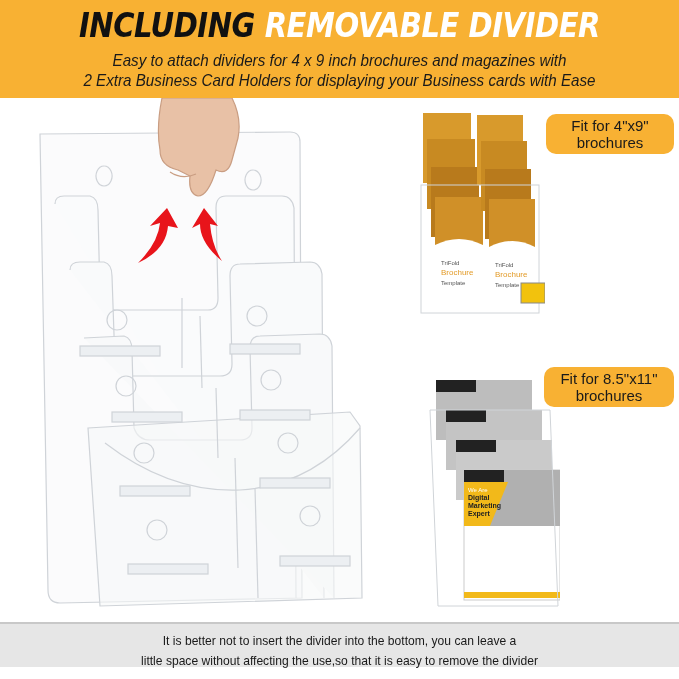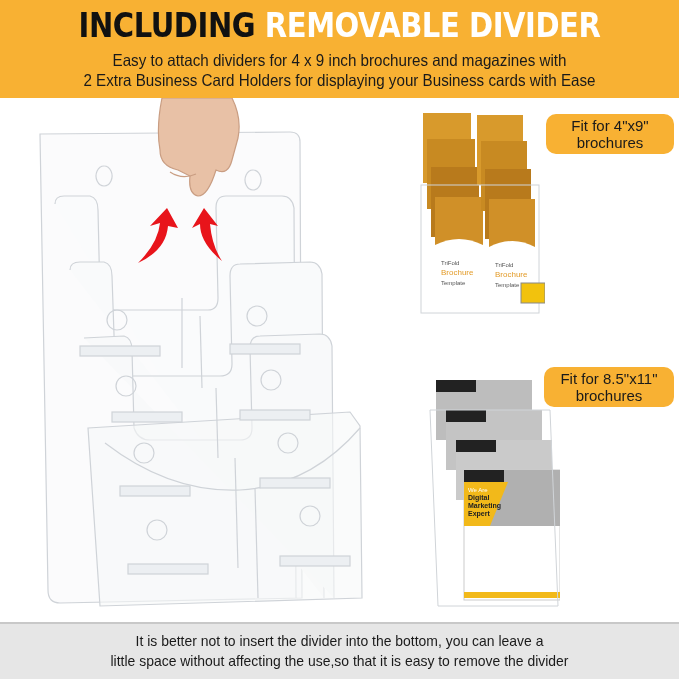--- a/index.html
+++ b/index.html
@@ -1,21 +1,21 @@
 <!DOCTYPE html>
 <html><head>
 <meta charset="utf-8">
 <style>
   * { box-sizing: border-box; margin: 0; padding: 0; }
   html, body { width: 679px; height: 679px; overflow: hidden; background: #ffffff; }
   body { position: relative; font-family: "Liberation Sans", sans-serif; }
 
   .header {
     position: absolute; left: 0; top: 0; width: 679px; height: 98px;
-    background: #f8b133; text-align: center;
+    background: #f8b133; text-align: center; font-style: italic;
   }
   .title {
     position: absolute; left: 0; top: 6px; width: 100%;
     font-family: "DejaVu Sans", sans-serif; font-weight: bold;
     font-size: 33px; letter-spacing: -0.5px; line-height: 40px;
     transform: scaleX(0.88); transform-origin: center;
   }
   .title .dark { color: #111111; }
   .title .light { color: #ffffff; }
   .subtitle {
@@ -32,23 +32,23 @@
     padding: 3px 6px;
   }
   .callout-1 { left: 546px; top: 114px; width: 128px; height: 40px; }
   .callout-2 { left: 544px; top: 367px; width: 130px; height: 40px; }
 
   .thumb { position: absolute; }
   .thumb-1 { left: 415px; top: 105px; width: 130px; height: 215px; }
   .thumb-2 { left: 420px; top: 370px; width: 140px; height: 240px; }
 
   .footer {
-    position: absolute; left: 0; top: 622px; width: 679px; height: 58px;
+    position: absolute; left: 0; top: 622px; width: 679px; height: 45px;
     background: #e6e6e6; border-top: 2px solid #c8c8c8;
-    text-align: center; font-size: 15px; color: #1a1a1a; line-height: 20px;
+    text-align: center; font-size: 13px; color: #1a1a1a; line-height: 20px;
     padding-top: 7px;
   }
   .footer span { display: block; transform: scaleX(0.93); }
 </style>
 </head>
 <body>
 
 <div class="header">
   <div class="title">
     <span class="dark">INCLUDING</span>

